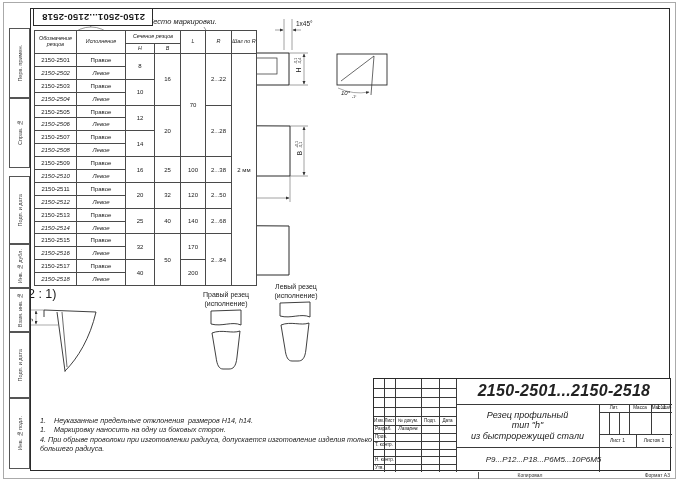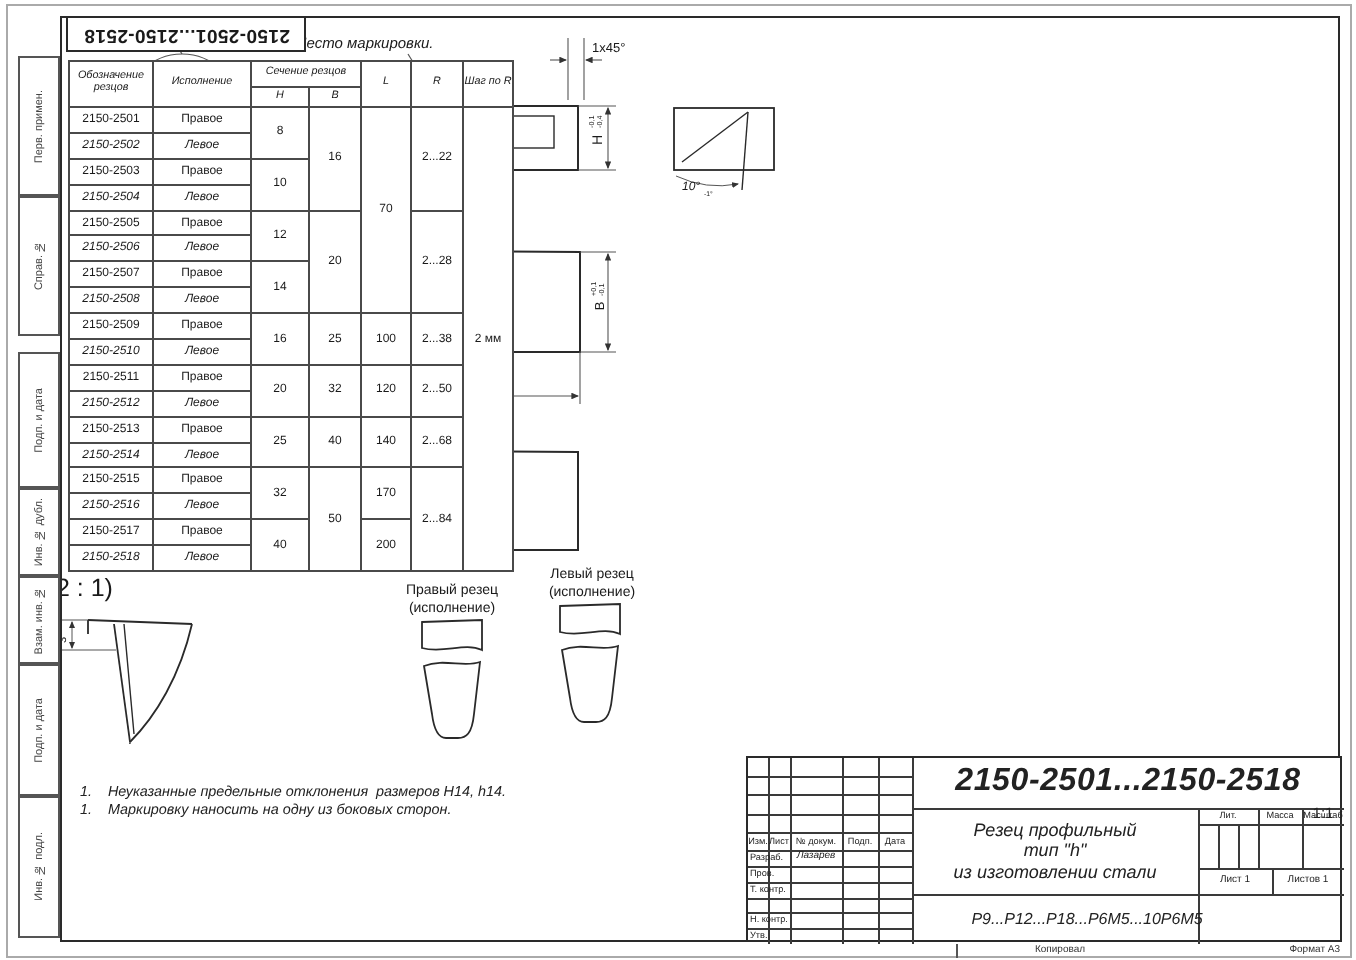--- a/index.html
+++ b/index.html
@@ -9,21 +9,21 @@
   .mbox{position:absolute;left:9px;width:21px;border:1px solid #555;box-sizing:border-box;display:flex;align-items:center;justify-content:center;background:#fff;}
   .mbox span{writing-mode:vertical-rl;transform:rotate(180deg);font-size:5.5px;color:#444;white-space:nowrap;}
   .docnum-top{position:absolute;left:33px;top:8px;width:120px;height:18px;border:1.1px solid #2a2a2a;box-sizing:border-box;display:flex;align-items:center;justify-content:center;background:#fff;}
   .docnum-top span{transform:rotate(180deg);font-size:9.5px;font-weight:bold;white-space:nowrap;letter-spacing:.2px;}
   table.spec{position:absolute;left:34px;top:30px;border-collapse:collapse;table-layout:fixed;background:#fff;}
   table.spec th,table.spec td{border:0.8px solid #4a4a4a;padding:0;text-align:center;vertical-align:middle;overflow:hidden;font-weight:normal;}
   table.spec th{font-style:italic;font-size:5.4px;line-height:1.1;}
   table.spec td{font-size:6px;}
   table.spec tbody tr{height:12.9px;}
   tr.alt td{font-style:italic;}
-  .notes{position:absolute;left:40px;top:391px;width:336px;font-size:7.2px;font-style:italic;line-height:1.3;color:#222;}
+  .notes{position:absolute;left:40px;top:416px;width:336px;font-size:7.2px;font-style:italic;line-height:1.3;color:#222;}
   .notes p{margin:0;white-space:pre-wrap;}
   .tb{position:absolute;left:373px;top:378px;width:298px;height:93px;border:1.3px solid #2a2a2a;box-sizing:border-box;background:#fff;}
   .tb .vl{position:absolute;width:0.8px;background:#3a3a3a;}
   .tb .hl{position:absolute;height:0.8px;background:#3a3a3a;}
   .tb .cell{position:absolute;display:flex;align-items:center;justify-content:center;font-size:4.6px;color:#222;text-align:center;line-height:1.15;}
   .tb .big{font-size:16px;font-weight:bold;font-style:italic;letter-spacing:.3px;}
   .tb .ttl{font-size:9px;font-style:italic;flex-direction:column;}
   .tb .mat{font-size:8px;font-style:italic;}
   .tb .scl{font-size:7.5px;}
   .tb .sht{font-size:5px;}
@@ -371,20 +371,21 @@
     <g stroke="#2a2a2a" fill="none" stroke-width="0.9">
       <path d="M280,303 L310,302 L310,317 C 301,313 291,319 280,316 Z"></path>
       <path d="M281,325 C 291,321 301,326 309,323 L306,349 C 305,359 302,361 298,361 L292,361 C 288,361 286,357 285,349 Z"></path>
     </g>
   </svg>
 
   
   <div class="notes">
     <p>1.    Неуказанные предельные отклонения  размеров Н14, h14.</p>
     <p>1.    Маркировку наносить на одну из боковых сторон.</p>
+    <p>4. При обрыве проволоки при изготовлении радиуса, допускается изготовление изделия только большего радиуса.</p>
   </div>
 
   
   <div class="tb">
     <div class="vl" style="left:10px;top:0;height:93px;"></div>
     <div class="vl" style="left:21px;top:0;height:93px;"></div>
     <div class="vl" style="left:47px;top:0;height:93px;"></div>
     <div class="vl" style="left:65px;top:0;height:93px;"></div>
     <div class="vl" style="left:82px;top:0;height:93px;"></div>
     <div class="hl" style="left:0;top:9px;width:82px;"></div>
@@ -418,21 +419,21 @@
     <div class="cell nm" style="left:21px;top:46px;width:26px;height:8px;">Лазарев</div>
     <div class="cell" style="left:0;top:54px;width:21px;height:8px;justify-content:flex-start;padding-left:1px;">Пров.</div>
     <div class="cell" style="left:0;top:62px;width:21px;height:8px;justify-content:flex-start;padding-left:1px;">Т. контр.</div>
     <div class="cell" style="left:0;top:77px;width:21px;height:8px;justify-content:flex-start;padding-left:1px;">Н. контр.</div>
     <div class="cell" style="left:0;top:85px;width:21px;height:8px;justify-content:flex-start;padding-left:1px;">Утв.</div>
 
     <div class="cell big" style="left:82px;top:0;width:216px;height:25px;">2150-2501...2150-2518</div>
     <div class="cell ttl" style="left:82px;top:25px;width:143px;height:43px;">
       <span>Резец профильный</span>
       <span>тип "h"</span>
-      <span>из изготовлении стали</span>
+      <span>из быстрорежущей стали</span>
     </div>
     <div class="cell mat" style="left:98px;top:68px;width:143px;height:25px;">Р9...Р12...Р18...Р6М5...10Р6М5</div>
     <div class="cell" style="left:225px;top:25px;width:30px;height:8px;">Лит.</div>
     <div class="cell" style="left:255px;top:25px;width:22px;height:8px;">Масса</div>
     <div class="cell" style="left:277px;top:25px;width:21px;height:8px;">Масштаб</div>
     <div class="cell scl" style="left:277px;top:17px;width:21px;height:22px;">1:1</div>
     <div class="cell sht" style="left:225px;top:55px;width:37px;height:13px;">Лист 1</div>
     <div class="cell sht" style="left:262px;top:55px;width:36px;height:13px;">Листов 1</div>
   </div>
 

